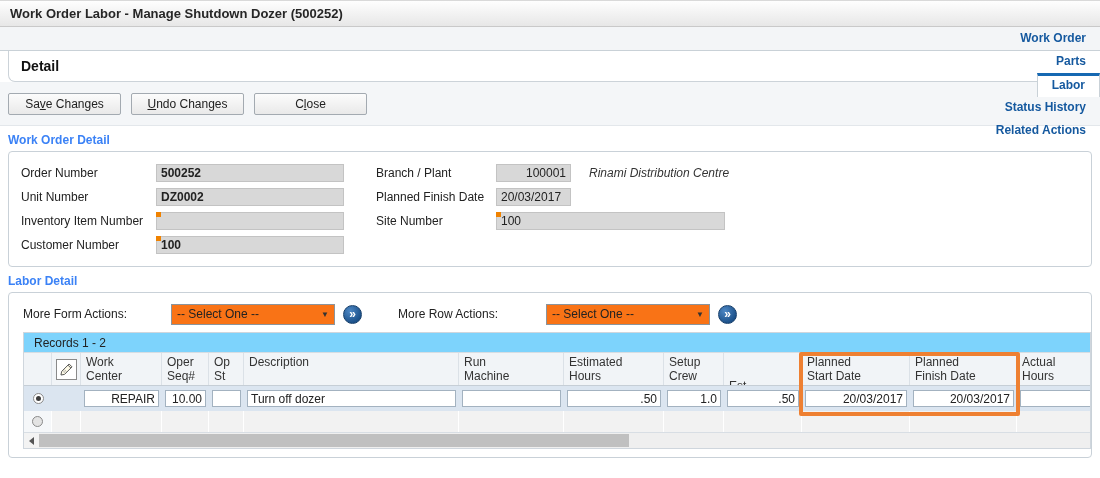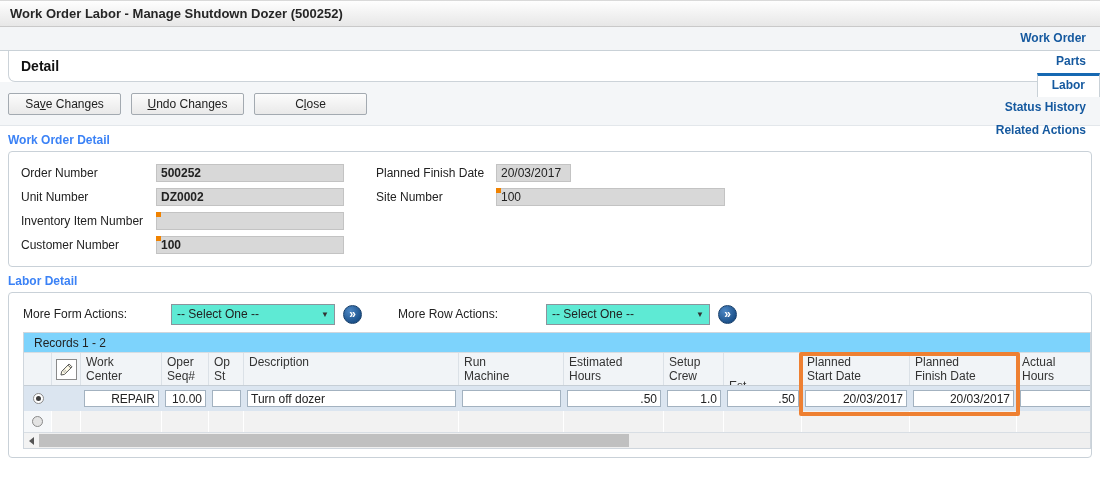--- a/index.html
+++ b/index.html
@@ -50,21 +50,21 @@
     display:flex; align-items:center; padding:0 4px; color:#222; }
   .w185 { width:188px;font-weight:bold; } .w75 { width:75px; } .w229 { width:229px; }
   .fval.right { justify-content:flex-end; }
   .marker { position:absolute; top:-1px; left:-1px; width:5px; height:5px; background:#f08200; }
   .note { font-style:italic; color:#333; margin-left:18px; }
 
   
   .labor { margin-top:2px; padding:9px 2px 8px 14px; }
   .actions { display:flex; align-items:center; height:24px; }
   .actions .alabel { width:148px; }
-  .sel { width:164px; height:21px; background:#5eead4; border:1px solid #8b949c;
+  .sel { width:164px; height:21px; background:#f97316; border:1px solid #8b949c;
     display:flex; align-items:center; justify-content:space-between;
     padding:0 5px; cursor:pointer; color:#222; }
   .sel .caret { font-size:8px; color:#333; }
   .gobtn { width:19px; height:19px; border-radius:50%; margin-left:8px; cursor:pointer;
     background:radial-gradient(circle at 35% 30%, #4d87c4, #1a4f88 75%);
     border:1px solid #173f6b; color:#fff; display:flex; align-items:center;
     justify-content:center; font-weight:bold; font-size:12px; line-height:1; padding-bottom:1px; }
   .gap2 { margin-left:36px; }
 
   
@@ -152,20 +152,27 @@
       <div class="frow">
         <span class="flabel">Customer Number</span>
         <div class="fval w185">
             <span class="marker" style="display: block;"></span>
             <span>100</span>
           </div>
       </div>
     </div>
     <div class="col-r">
       <div class="frow">
+        <span class="flabel">Branch / Plant</span>
+        <div class="fval w75 right">
+            <span>100001</span>
+          </div>
+        <span class="note">Rinami Distribution Centre</span>
+      </div>
+      <div class="frow">
         <span class="flabel">Planned Finish Date</span>
         <div class="fval w75">
             <span>20/03/2017</span>
           </div>
       </div>
       <div class="frow">
         <span class="flabel">Site Number</span>
         <div class="fval w229">
             <span class="marker" style="display: block;"></span>
             <span>100</span>

